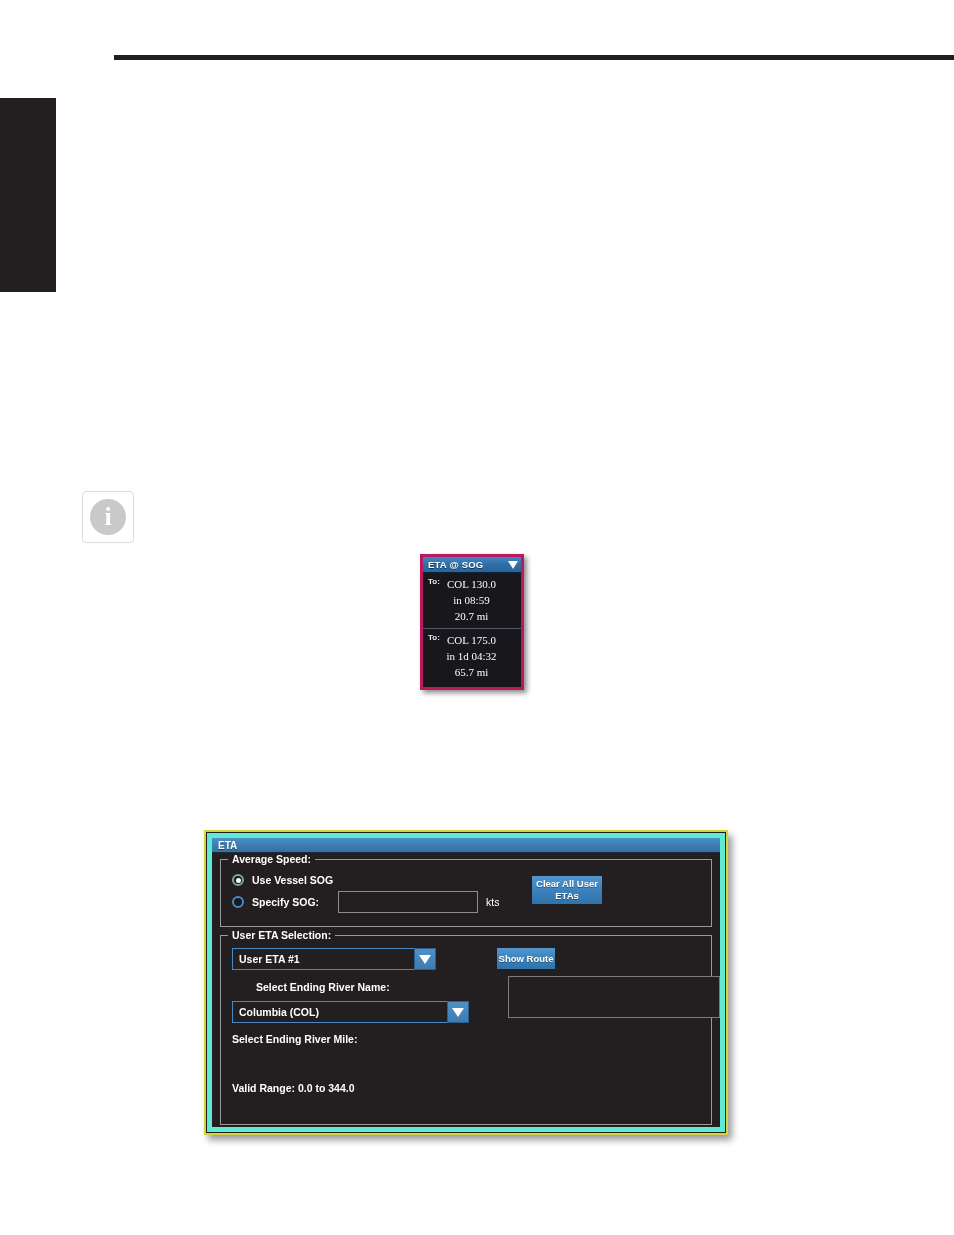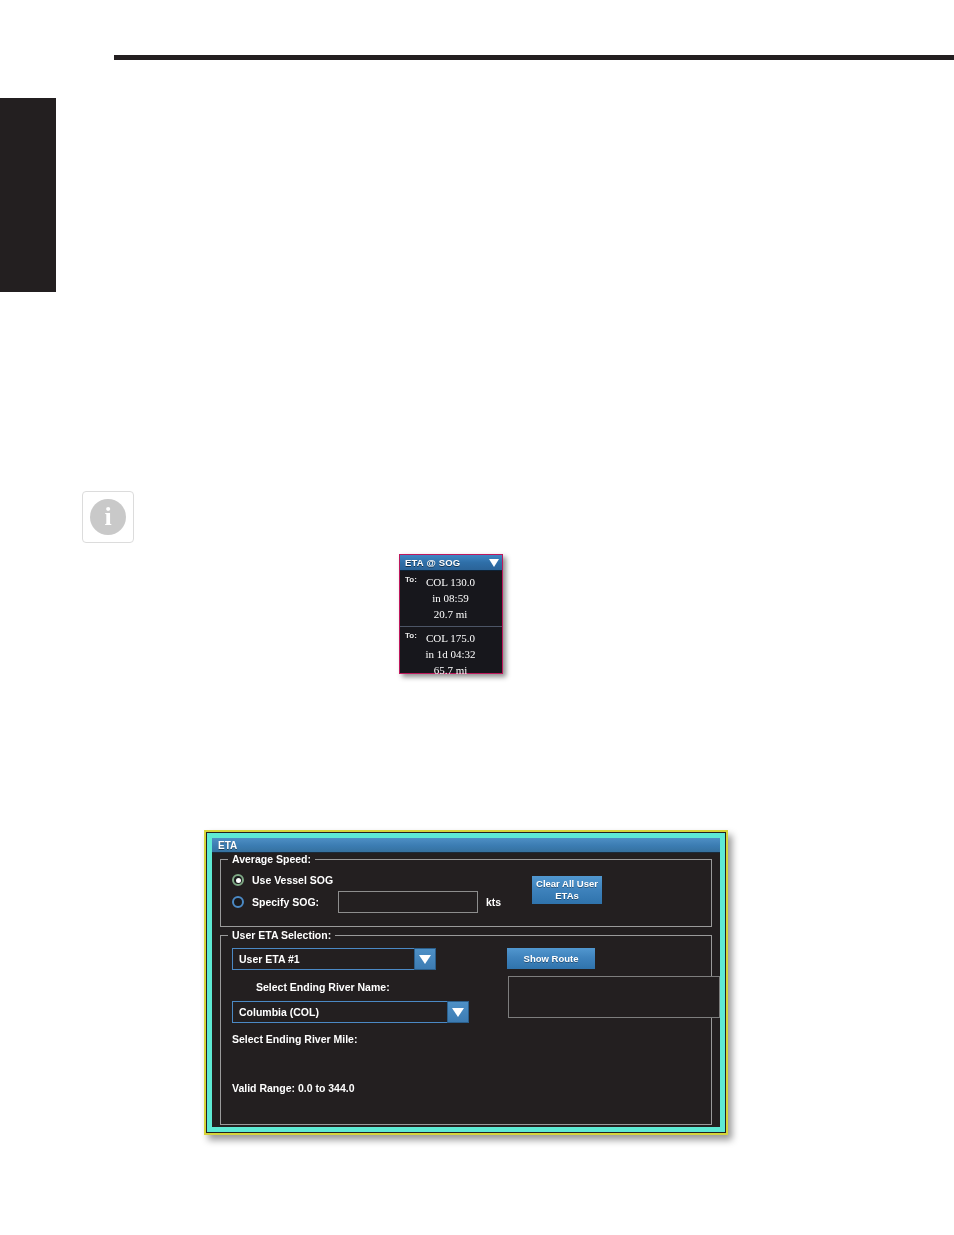--- a/index.html
+++ b/index.html
@@ -61,26 +61,26 @@
     font-family: "Liberation Serif", serif;
     font-weight: bold;
     font-size: 26px;
     line-height: 26px;
     color: #ffffff;
   }
 
   
   .sog-widget {
     position: absolute;
-    left: 399px;
+    left: 420px;
     top: 554px;
     width: 104px;
-    height: 120px;
+    height: 136px;
     background: #17171c;
-    border: 1px solid #be185d;
+    border: 3px solid #be185d;
     box-sizing: border-box;
     box-shadow: 3px 3px 5px rgba(0,0,0,0.45);
   }
   .sog-title {
     height: 16px;
     background: linear-gradient(to bottom, #3f86c4 0%, #2f6fa8 50%, #2a6398 100%);
     border-bottom: 1px solid #0d2236;
     display: flex;
     align-items: center;
     padding: 0 3px 0 5px;
@@ -238,42 +238,42 @@
   }
   #sog-input {
     left: 117px; top: 31px;
     width: 140px; height: 22px;
     border: 1px solid #8d8d8d;
   }
   .unit-label {
     position: absolute;
     left: 265px; top: 36px;
     font-size: 10.5px;
-    font-weight: bold;
+    font-weight: normal;
     color: #ffffff;
   }
 
   
   .btn-blue {
     position: absolute;
     box-sizing: border-box;
     background: linear-gradient(to bottom, #5197cf 0%, #3f83bd 45%, #2f73ac 100%);
     color: #ffffff;
     font-size: 9.5px;
     font-weight: bold;
     display: flex;
     align-items: center;
     justify-content: center;
     text-align: center;
     line-height: 12px;
     text-shadow: 0 1px 0 rgba(0,0,0,0.35);
     cursor: pointer;
   }
   #btn-clear-etas { left: 311px; top: 16px;  width: 70px; height: 28px; }
-  #btn-show-route { left: 286px; top: 12px;  width: 88px; height: 21px; }
+  #btn-show-route { left: 276px; top: 12px;  width: 58px; height: 21px; }
 
   
   .combo {
     position: absolute;
     display: flex;
     box-sizing: border-box;
     height: 22px;
   }
   .combo .field {
     flex: 1;

